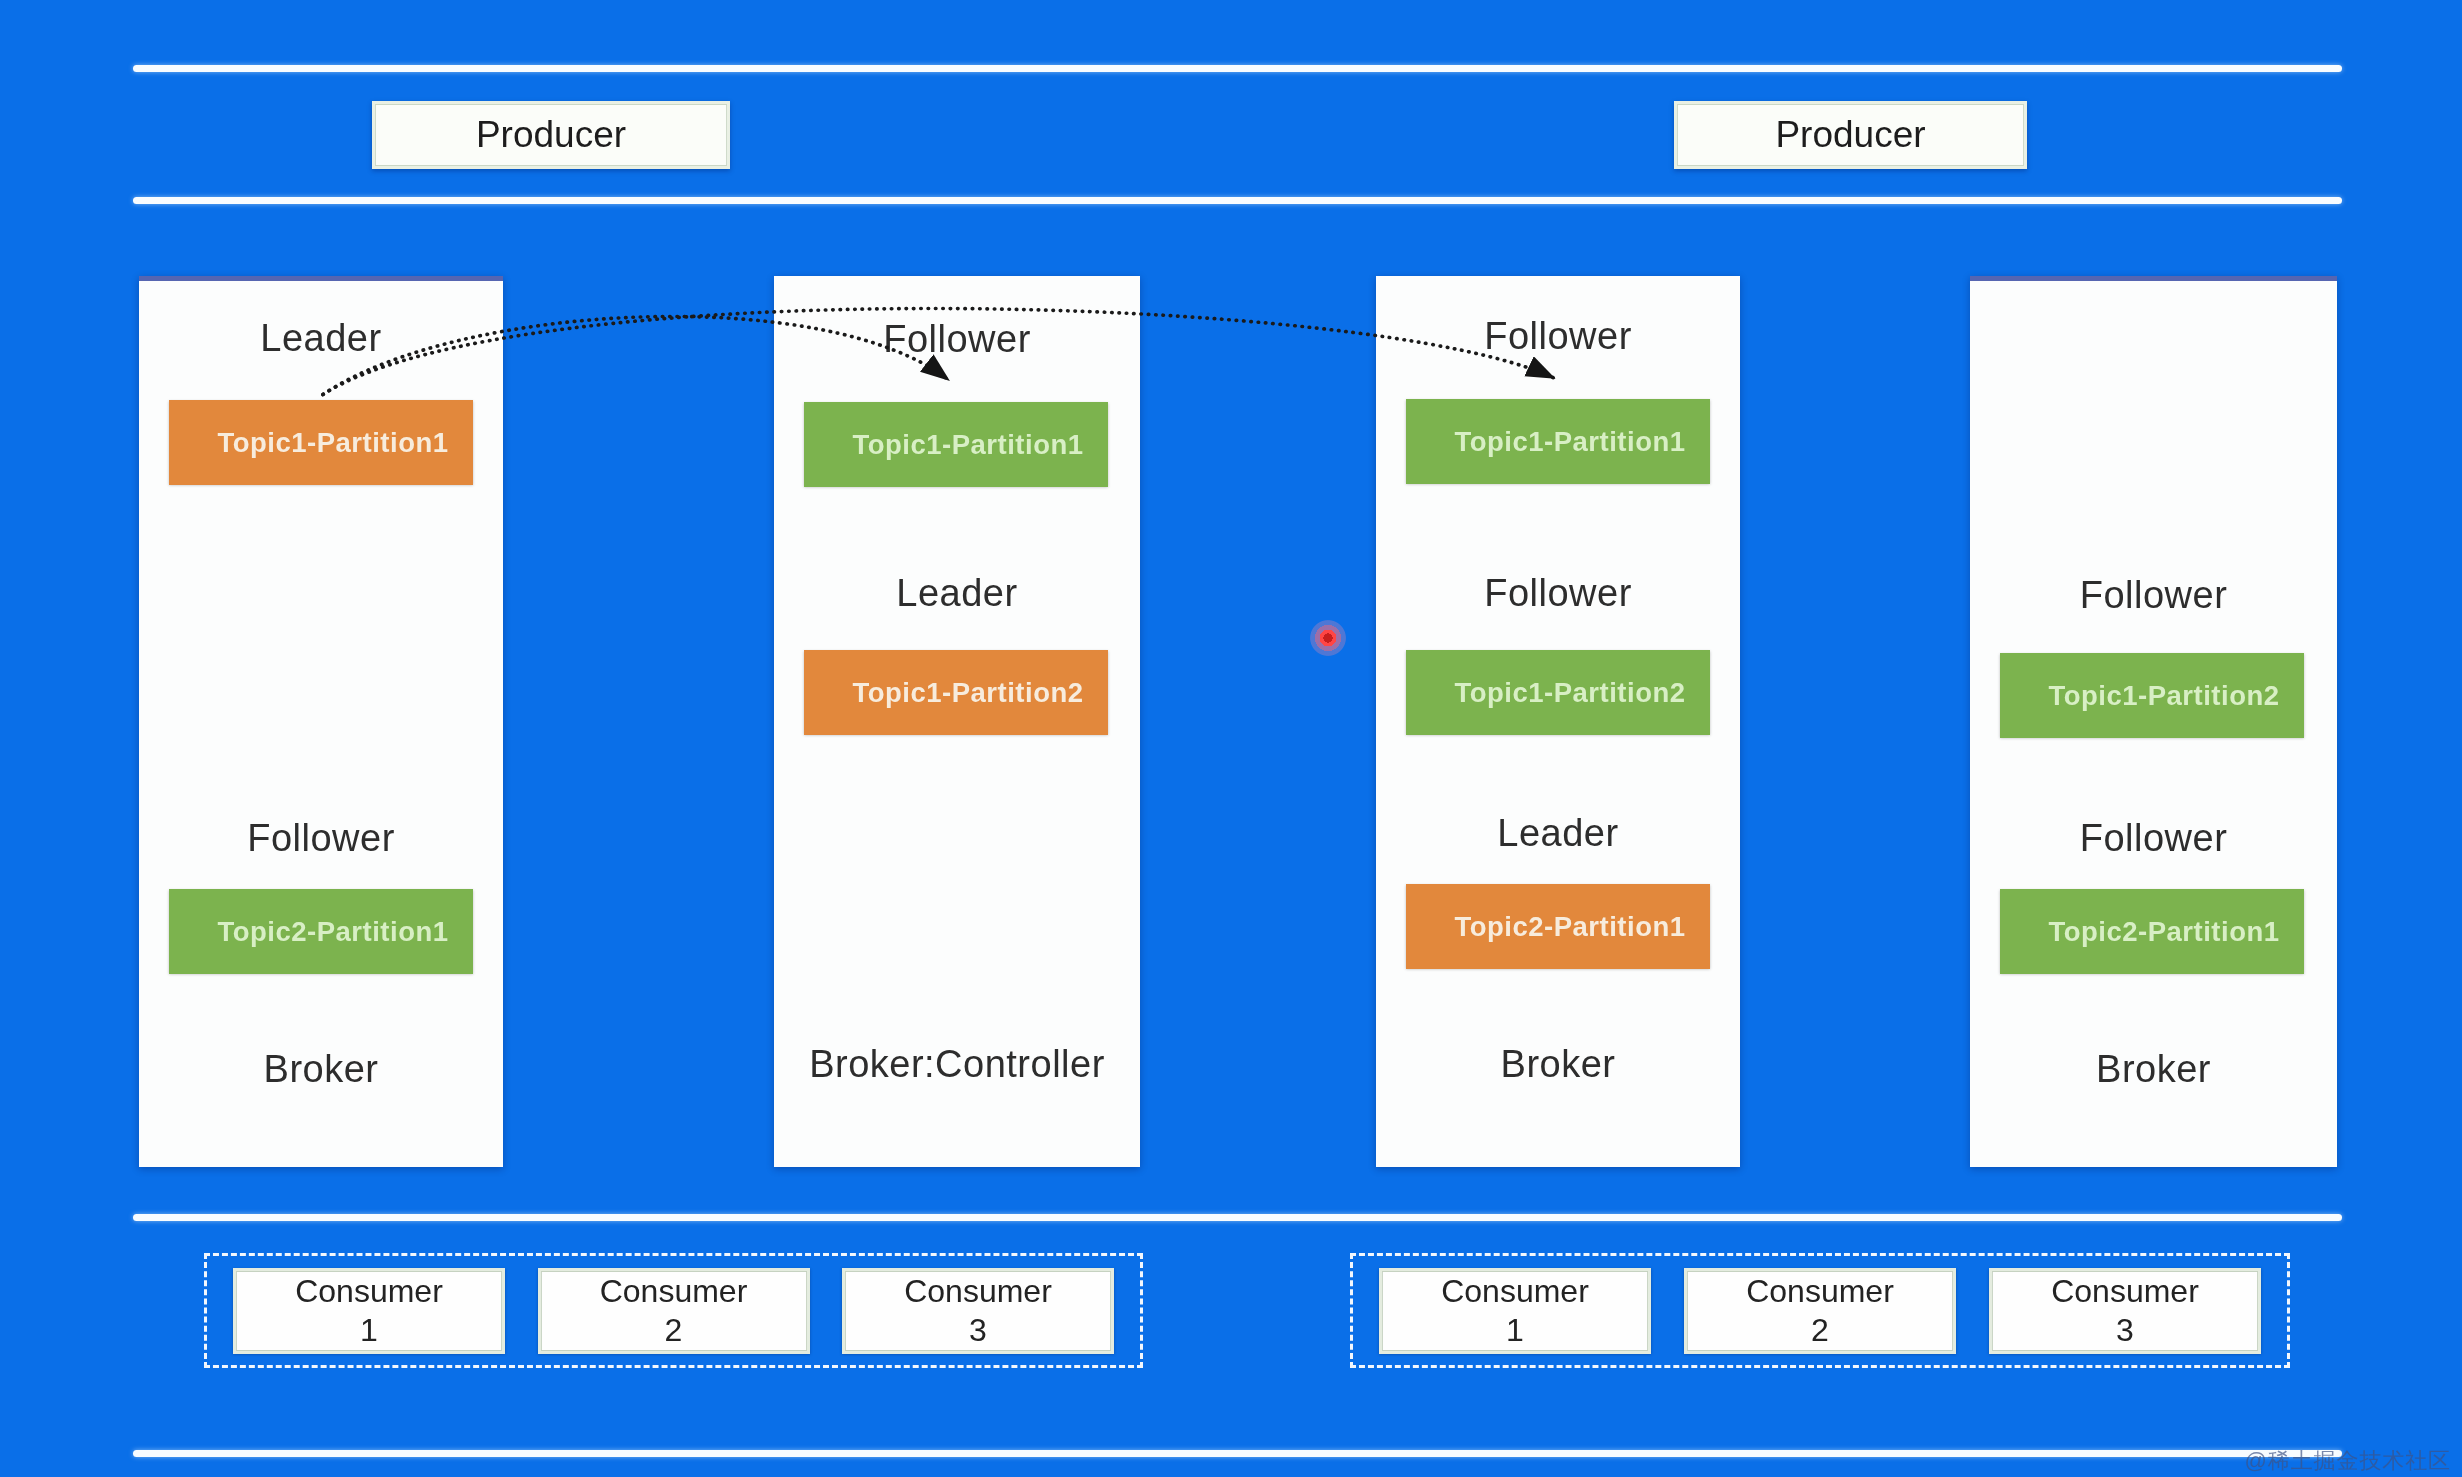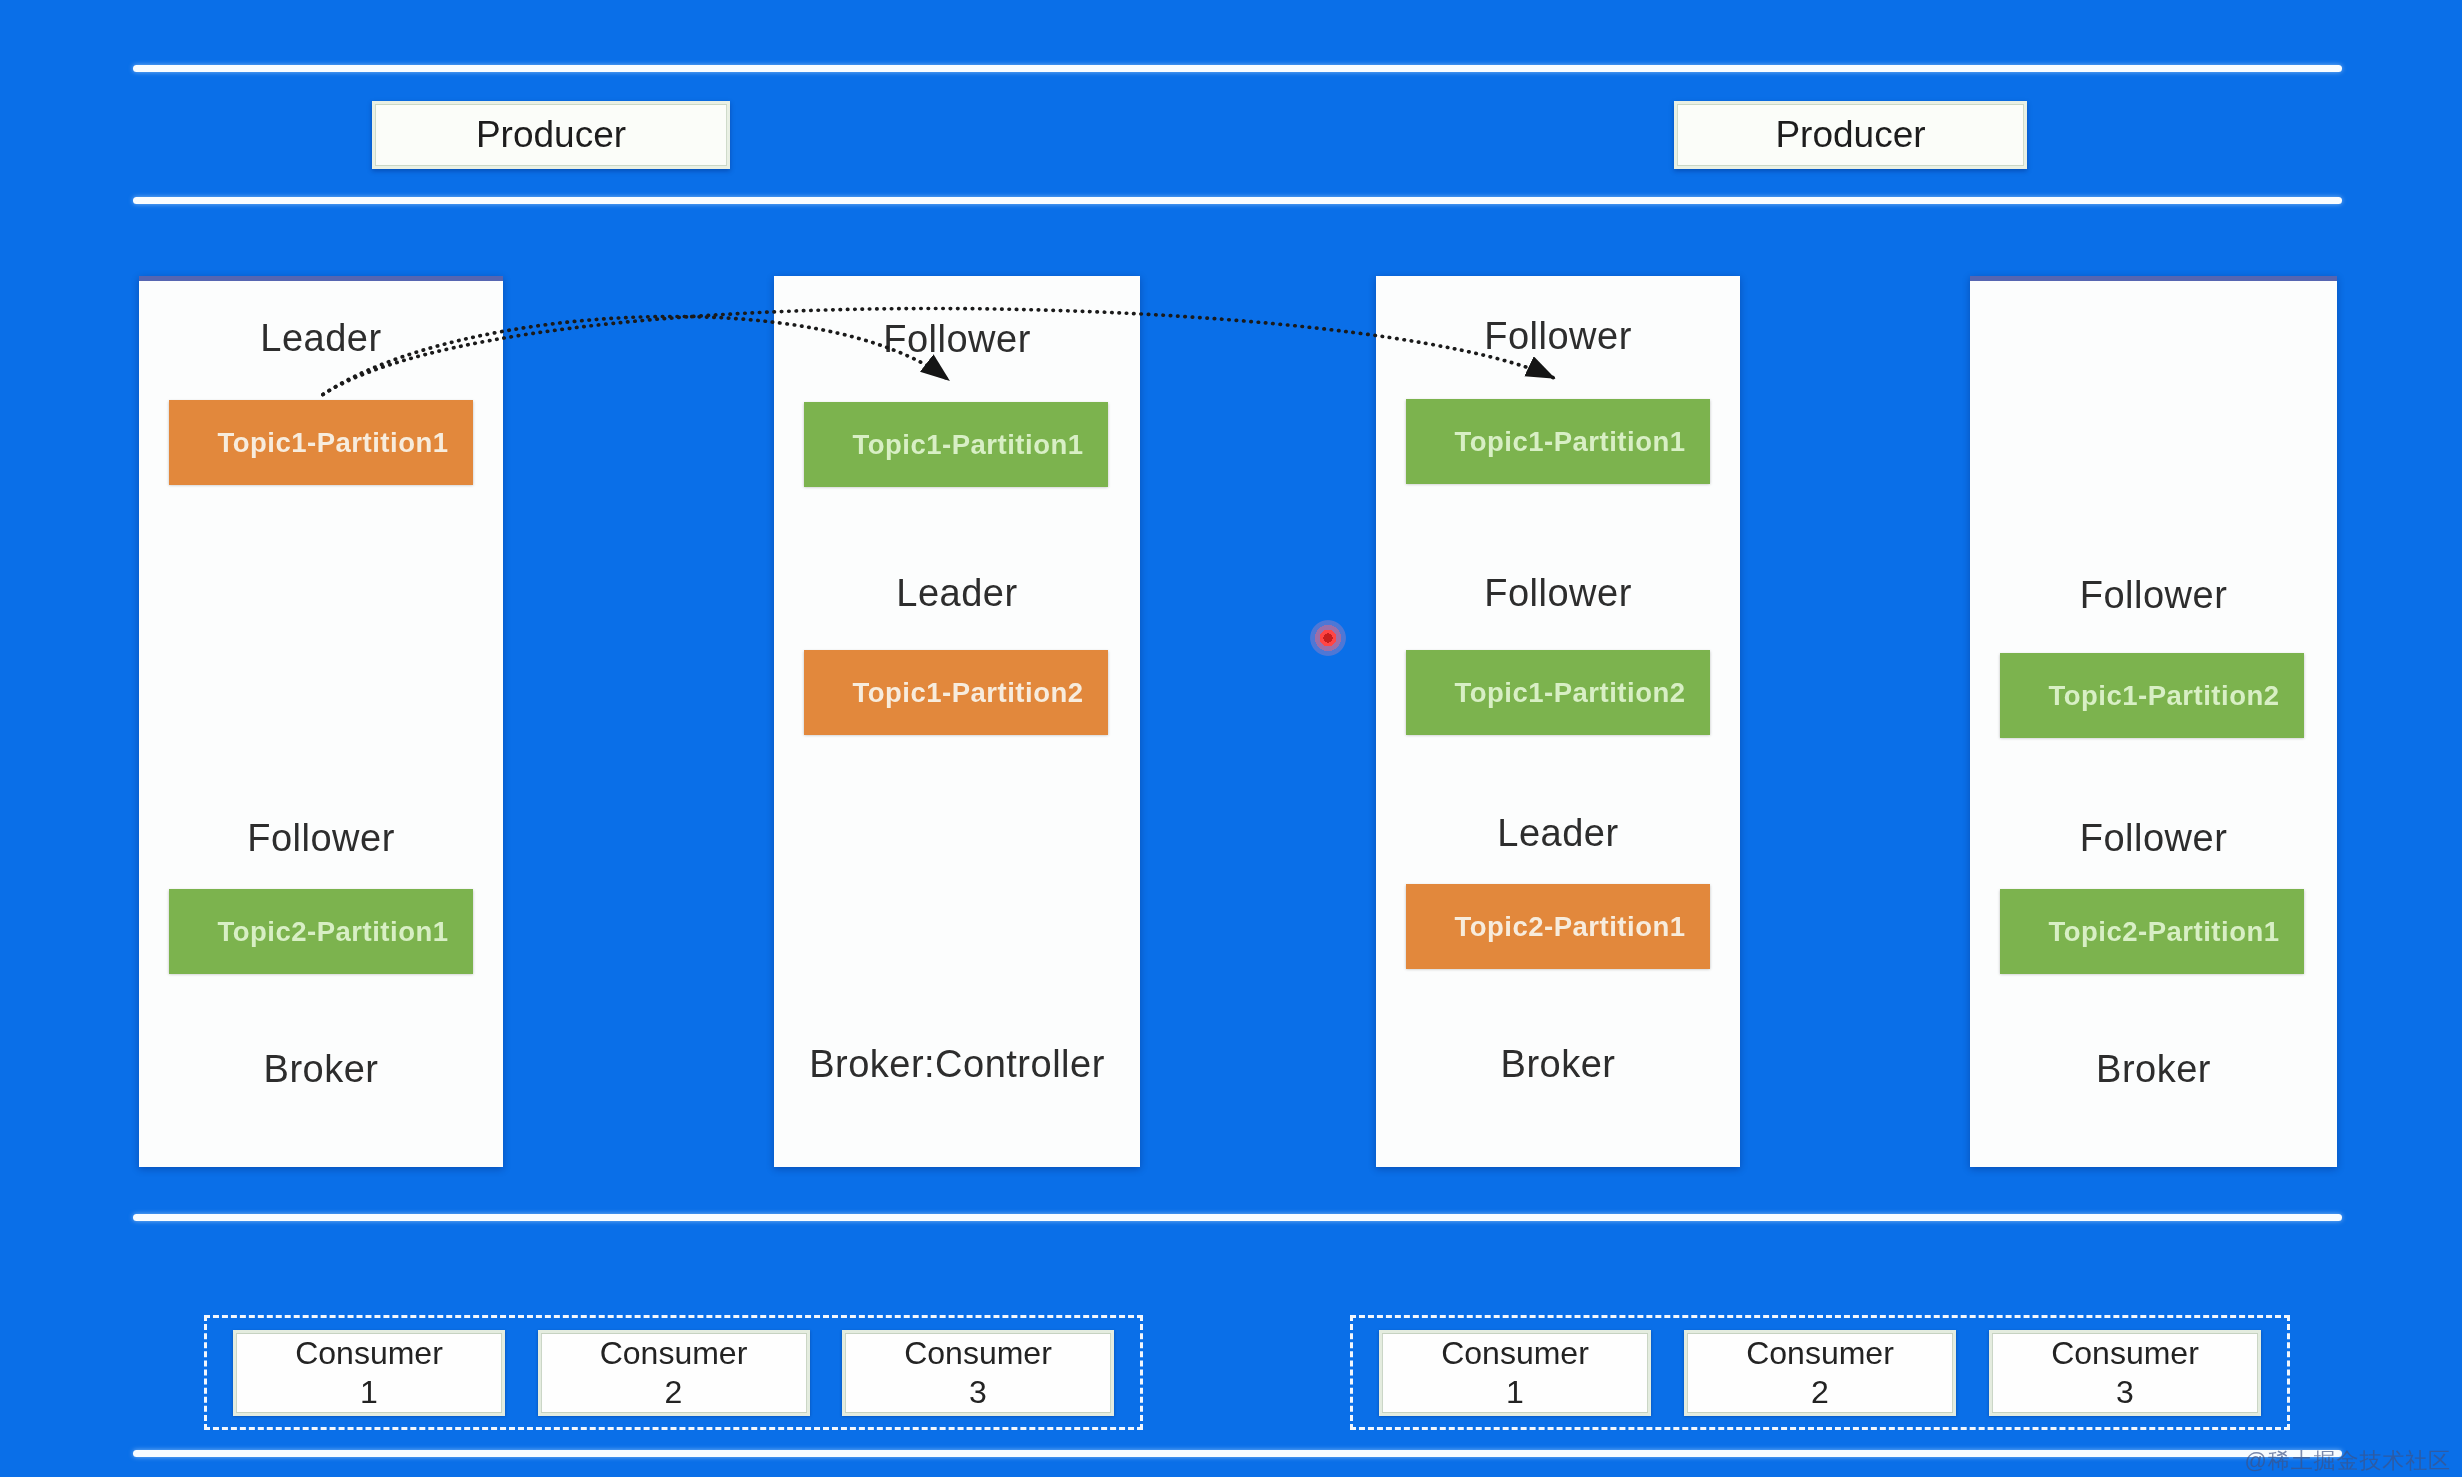--- a/index.html
+++ b/index.html
@@ -40,21 +40,21 @@
   }
   .part.leader{background:#e2883c;color:#f7ecdd;}
   .part.follower{background:#7cb34e;color:#d8efc5;}
   .arrows{position:absolute;left:0;top:0;pointer-events:none;}
   .group-title{
     position:absolute;top:1240px;width:642px;text-align:center;
     font-size:47px;font-weight:600;color:#e9f4ff;letter-spacing:0.9px;
     text-shadow:0 0.9px 1.8px rgba(0,30,120,.4);
   }
   .group-box{
-    position:absolute;top:1315px;height:115px;box-sizing:border-box;
+    position:absolute;top:1253px;height:115px;box-sizing:border-box;
     border:3.7px dashed rgba(255,255,255,.95);
     display:flex;justify-content:space-between;align-items:center;
     padding:0 26px;
   }
   .consumer{
     width:272px;height:86px;background:#fefefe;box-sizing:border-box;
     border:3.7px solid #e4ecdf;box-shadow:inset 0 0 0 0.9px #c6d2c1, 0 0.9px 2.8px rgba(0,10,60,.35);
     display:flex;flex-direction:column;align-items:center;justify-content:center;
     font-size:32px;line-height:39px;color:#232323;
   }

